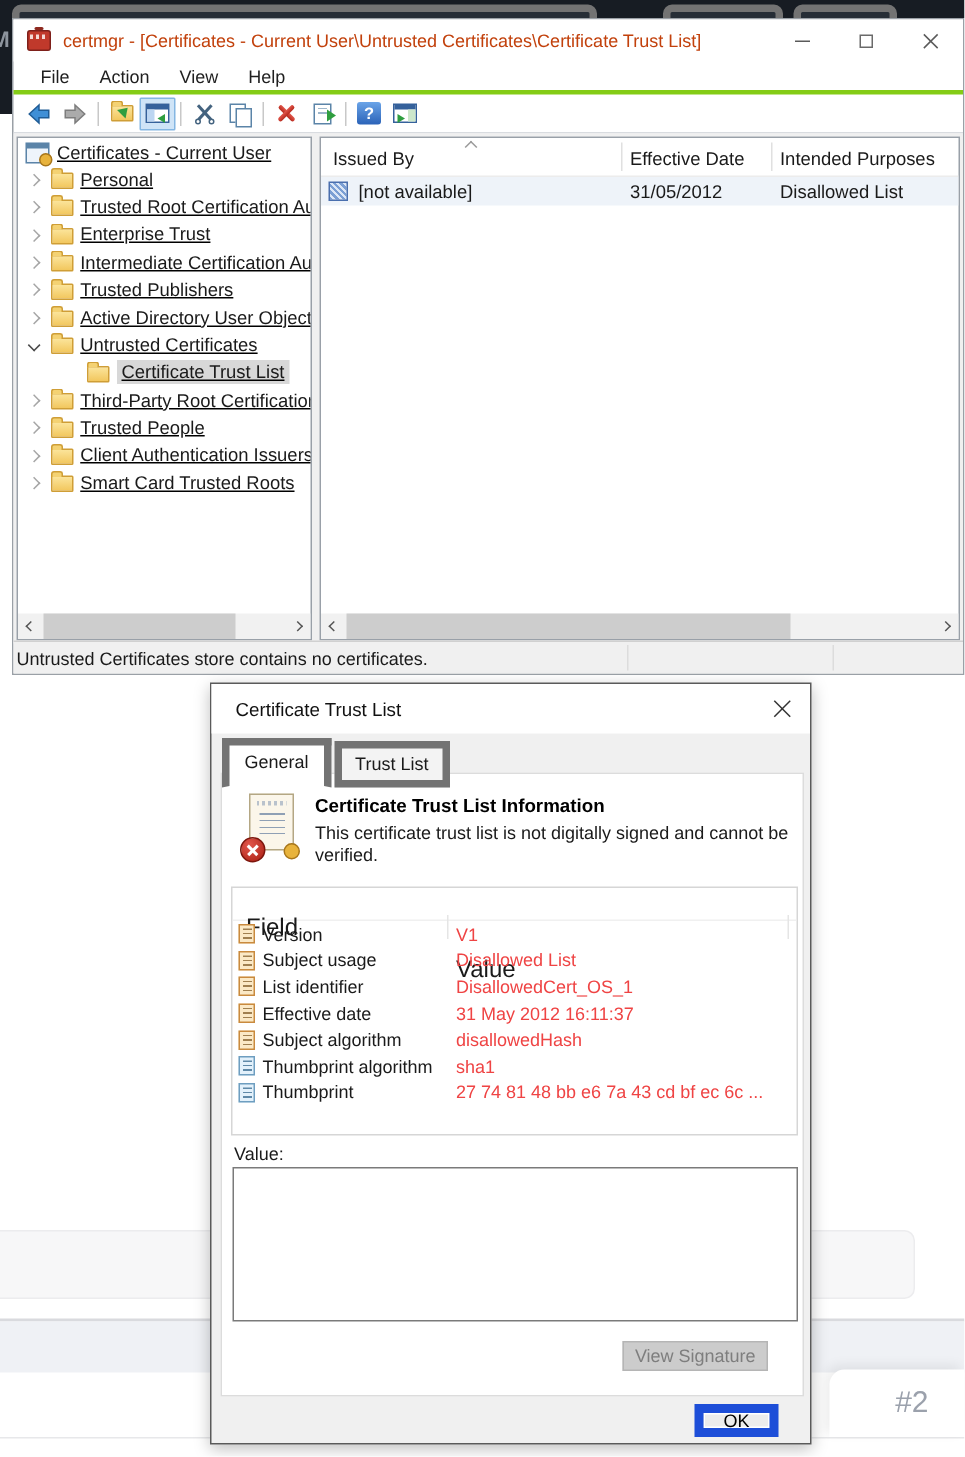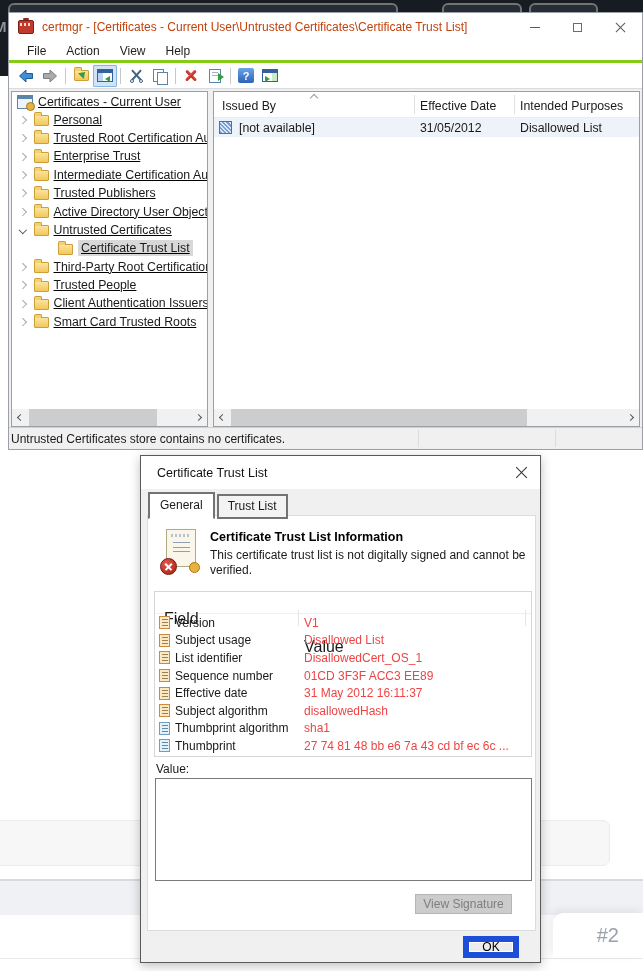--- a/index.html
+++ b/index.html
@@ -142,21 +142,21 @@
   
   #dlg { left:140px; top:455px; width:401px; height:508px; background:#f0f0f0;
     border:1px solid #5a5a5a; box-shadow:0 3px 10px rgba(0,0,0,.25); z-index:3; }
   .dlg-title { position:relative; height:33px; background:#fff; display:flex; align-items:center; padding-left:16px; }
   .dlg-title span { font-size:12.5px; color:#111; }
   .dlg-close { position:absolute; right:12px; top:10px; width:13px; height:13px; }
   .dlg-close::before,.dlg-close::after { content:""; position:absolute; left:-1px; top:6px; width:15px; height:1px; background:#333; }
   .dlg-close::before { transform:rotate(45deg); } .dlg-close::after { transform:rotate(-45deg); }
 
   .tabs { position:absolute; left:7px; top:38px; display:flex; z-index:2; }
-  .tab { font-size:12px; color:#1a1a1a; border:2px solid #737373; padding:3px 9px 4px 9px; background:#f3f3f3; }
+  .tab { font-size:12px; color:#1a1a1a; border:5px solid #737373; padding:3px 9px 4px 9px; background:#f3f3f3; }
   .tab.active { background:#fff; border-bottom:1px solid #fff; padding:4px 10px 5px 10px; margin-top:-2px; }
   .tab.inactive { margin-left:2px; }
 
   .tabpage { position:absolute; left:6px; top:59px; width:389px; height:416px; background:#fff; border:1px solid #dcdcdc; }
 
   .cert-ico { position:absolute; left:14px; top:13px; width:38px; height:44px; }
   .cert-paper { position:absolute; left:4px; top:0; width:30px; height:38px; background:#fbf6ea; border:1px solid #b4a784; }
   .cert-paper::before { content:""; position:absolute; left:4px; right:4px; top:4px; height:3px;
     background:repeating-linear-gradient(90deg,#b9c2cc 0 2px,transparent 2px 4px); }
   .cert-paper::after { content:""; position:absolute; left:6px; right:5px; top:12px; height:14px;
@@ -446,25 +446,20 @@
           <span class="fname">Subject usage</span>
           <span class="fval">Disallowed List</span>
         </div>
         <div class="frow">
           <span class="doc"></span>
           <span class="fname">List identifier</span>
           <span class="fval">DisallowedCert_OS_1</span>
         </div>
         <div class="frow">
           <span class="doc"></span>
-          <span class="fname">Sequence number</span>
-          <span class="fval">01CD 3F3F ACC3 EE89</span>
-        </div>
-        <div class="frow">
-          <span class="doc"></span>
           <span class="fname">Effective date</span>
           <span class="fval">31 May 2012 16:11:37</span>
         </div>
         <div class="frow">
           <span class="doc"></span>
           <span class="fname">Subject algorithm</span>
           <span class="fval">disallowedHash</span>
         </div>
         <div class="frow">
           <span class="doc blue"></span>

